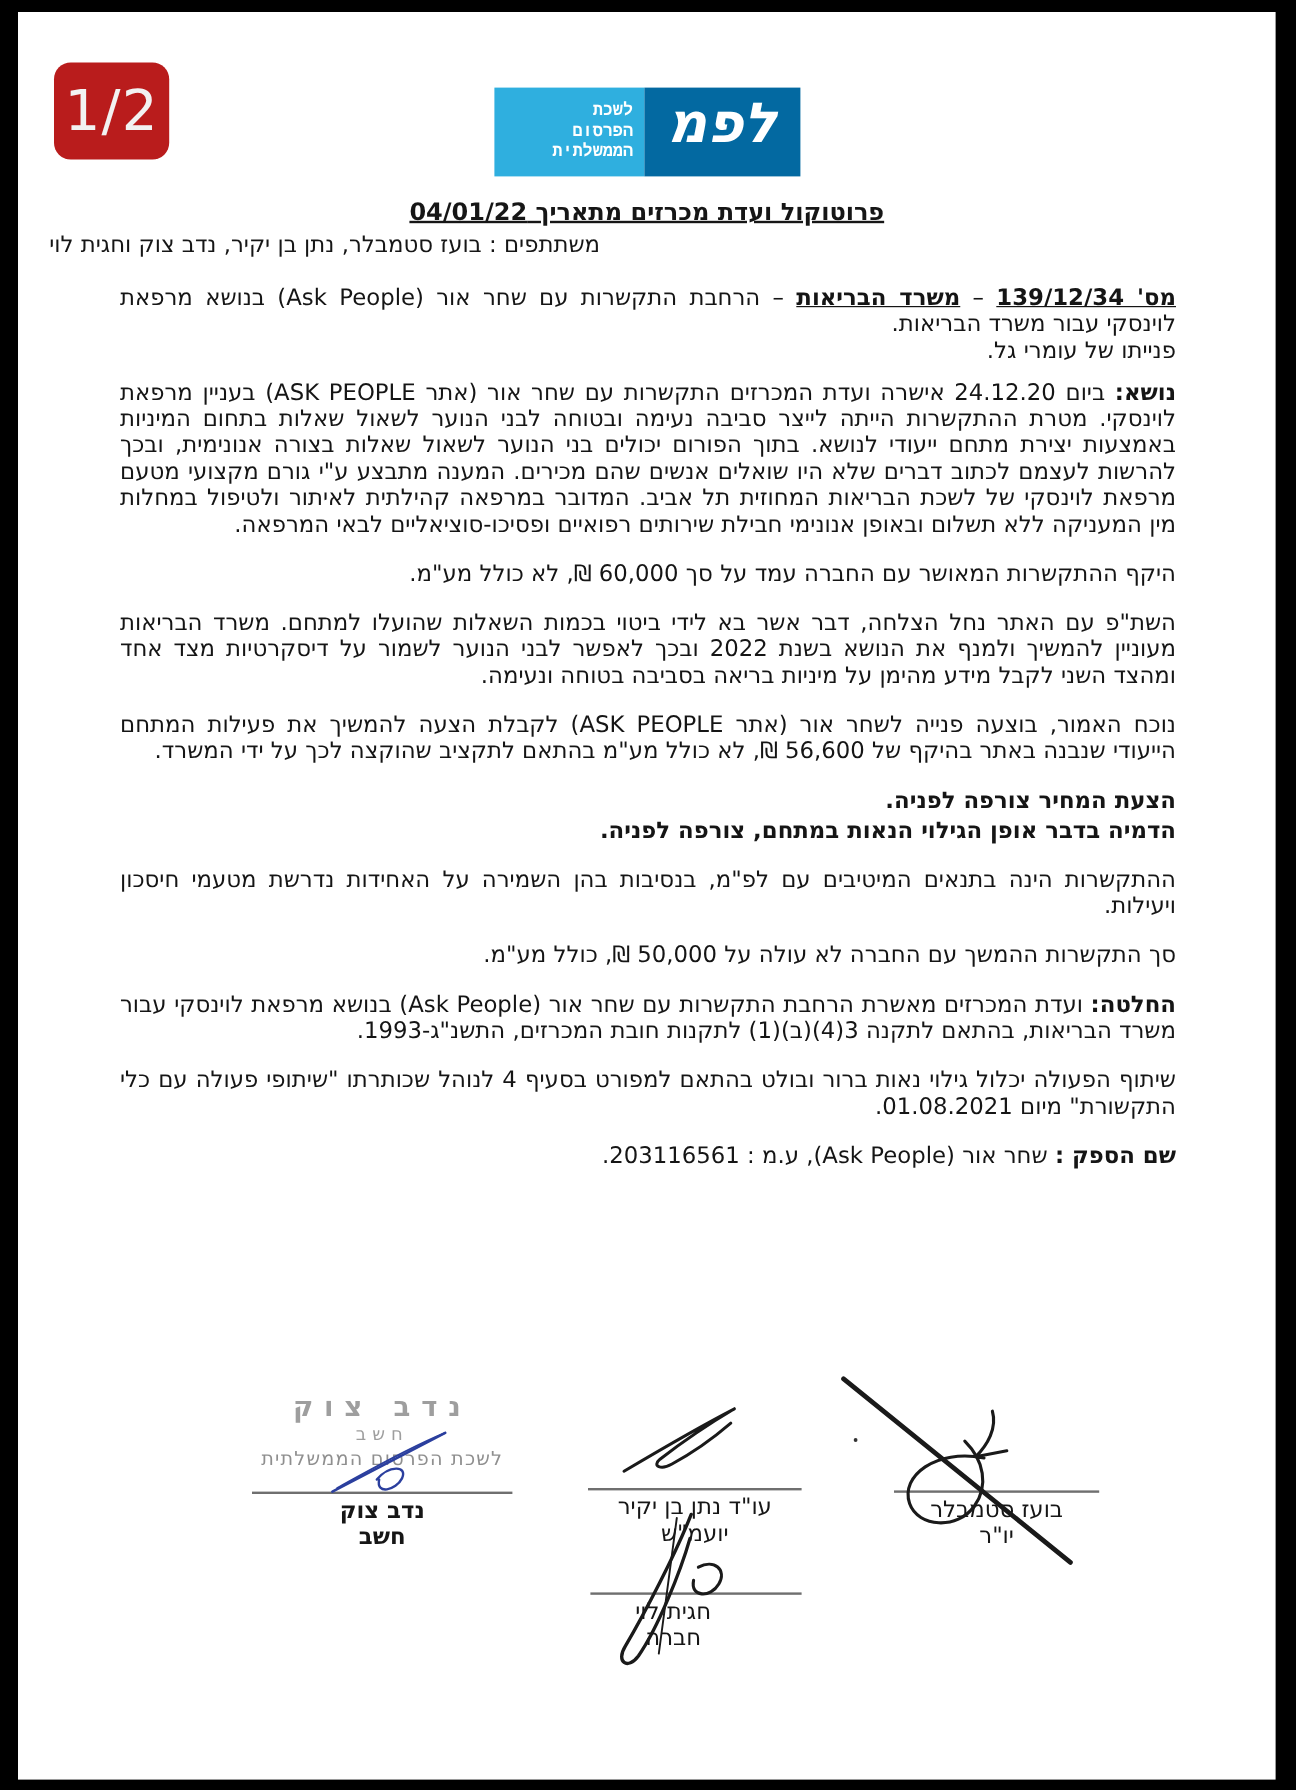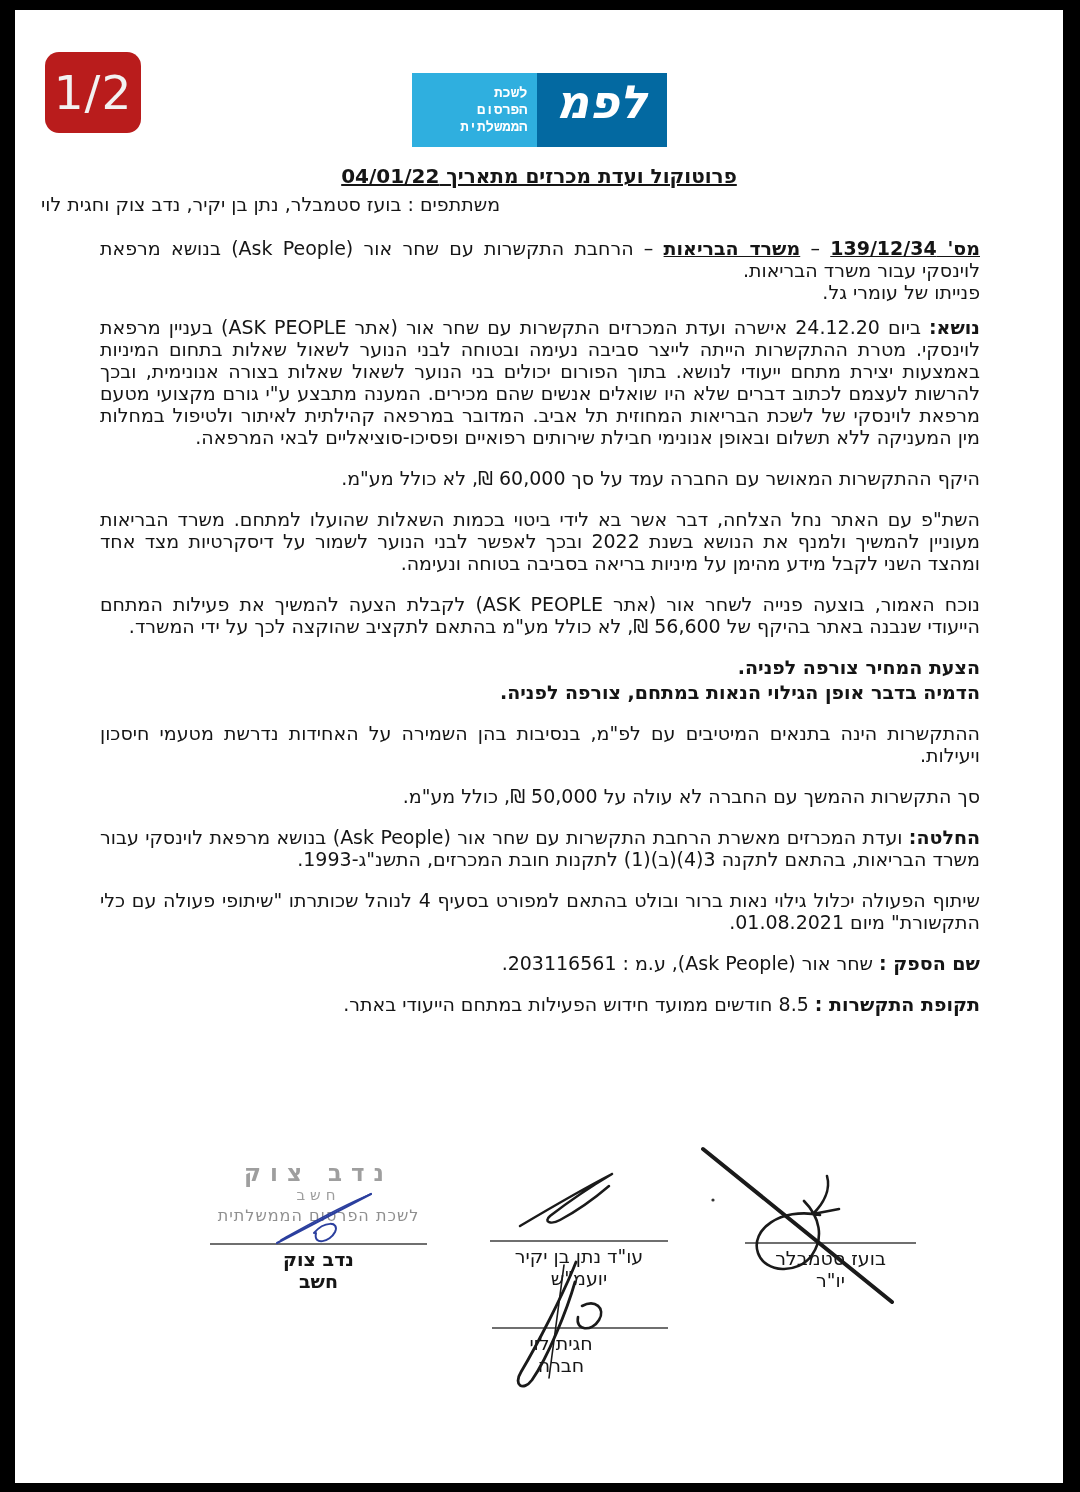--- a/index.html
+++ b/index.html
@@ -110,21 +110,20 @@
 
       <p class="para">סך התקשרות ההמשך עם החברה לא עולה על 50,000 ₪, כולל מע"מ.</p>
 
       <p class="para"><span class="b">החלטה:</span><span> ועדת המכרזים מאשרת הרחבת התקשרות עם שחר אור (Ask People) בנושא מרפאת לוינסקי עבור משרד הבריאות, בהתאם לתקנה 3(4)(ב)(1) לתקנות חובת המכרזים, התשנ"ג-1993.</span></p>
 
       <p class="para">שיתוף הפעולה יכלול גילוי נאות ברור ובולט בהתאם למפורט בסעיף 4 לנוהל שכותרתו "שיתופי פעולה עם כלי התקשורת" מיום 01.08.2021.</p>
 
       <p class="para"><span class="b">שם הספק :</span><span> שחר אור (Ask People), ע.מ : 203116561.</span></p>
 
 
-      <p class="para"><span class="b">תקופת התקשרות :</span><span> 8.5 חודשים ממועד חידוש הפעילות במתחם הייעודי באתר.</span></p>
     </div>
 
     <div class="stamp">
       <div class="stamp-name">נדב צוק</div>
       <div class="stamp-role">חשב</div>
       <div class="stamp-office">לשכת הפרסום הממשלתית</div>
     </div>
 
     <div class="sig-line" style="left:195px;top:1233px;width:217px;"></div>
     <div class="sig-line" style="left:475px;top:1230px;width:178px;"></div>

